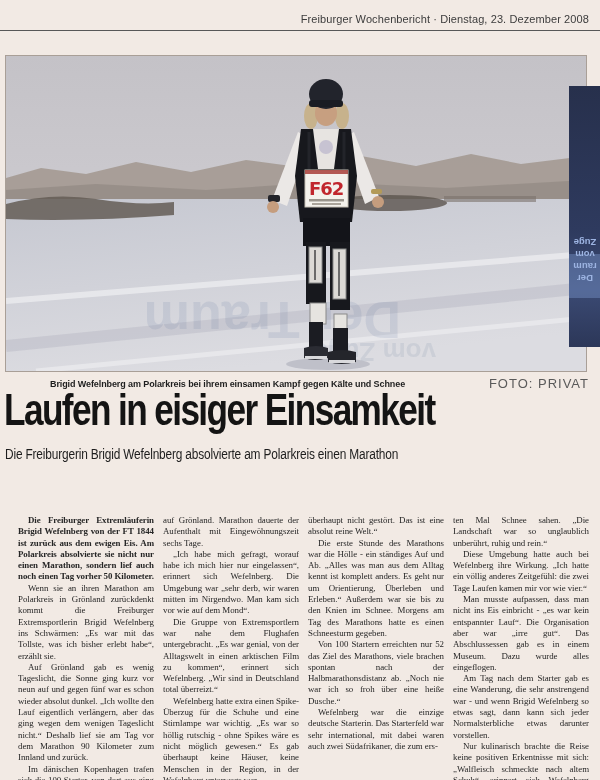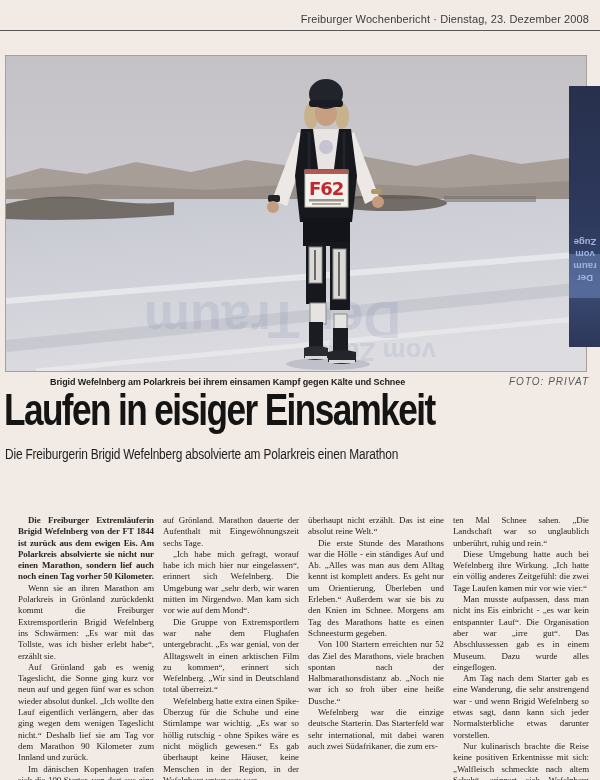--- a/index.html
+++ b/index.html
@@ -35,21 +35,21 @@
   .bleed-text{
     position:absolute;left:-4px;top:150px;width:40px;
     transform:rotate(180deg);
     color:#9db4e2;font-weight:bold;font-size:9.5px;line-height:12px;text-align:center;
   }
   .caption-row{
     position:absolute;top:376px;left:6px;right:11px;
     display:flex;justify-content:space-between;align-items:center;margin-left:44px;
   }
   .caption{font-size:9px;font-weight:bold;color:#1e1e1e;letter-spacing:-.1px;}
-  .credit{font-size:10px;color:#5a5a5a;letter-spacing:1px;font-style:italic;}
+  .credit{font-size:13px;color:#5a5a5a;letter-spacing:1px;}
   .headline{
     position:absolute;top:387px;left:4px;white-space:nowrap;
     font-size:44px;font-weight:bold;color:#141414;letter-spacing:-2px;
     transform:scaleX(.8);transform-origin:left top;line-height:1.05;
   }
   .subheadline{
     position:absolute;top:446px;left:5px;white-space:nowrap;
     font-size:14px;color:#1d1d1d;letter-spacing:-.2px;
     transform:scaleX(.85);transform-origin:left top;
   }
@@ -187,21 +187,21 @@
     <p>Im dänischen Kopenhagen trafen sich die 100 Starter, von dort aus ging es weiter nach Kangerlussuaq</p>
   </div>
   <div class="col">
     <p class="cont">auf Grönland. Marathon dauerte der Aufenthalt mit Eingewöhnungszeit sechs Tage.</p>
     <p>„Ich habe mich gefragt, worauf habe ich mich hier nur eingelassen“, erinnert sich Wefelnberg. Die Umgebung war „sehr derb, wir waren mitten im Nirgendwo. Man kam sich vor wie auf dem Mond“.</p>
     <p>Die Gruppe von Extremsportlern war nahe dem Flughafen untergebracht. „Es war genial, von der Alltagswelt in einen arktischen Film zu kommen“, erinnert sich Wefelnberg. „Wir sind in Deutschland total überreizt.“</p>
     <p>Wefelnberg hatte extra einen Spike-Überzug für die Schuhe und eine Stirnlampe war wichtig. „Es war so höllig rutschig - ohne Spikes wäre es nicht möglich gewesen.“ Es gab überhaupt keine Häuser, keine Menschen in der Region, in der Wefelnberg unterwegs war.</p>
     <p>„Auf Grönland gibt es nur Schnee, Eis und Moschusochsen - man wird</p>
   </div>
   <div class="col">
-    <p class="cont">überhaupt nicht erzählt. Das ist eine absolut reine Welt.“</p>
+    <p class="cont">überhaupt nicht gestört. Das ist eine absolut reine Welt.“</p>
     <p>Die erste Stunde des Marathons war die Hölle - ein ständiges Auf und Ab. „Alles was man aus dem Alltag kennt ist komplett anders. Es geht nur um Orientierung, Überleben und Erleben.“ Außerdem war sie bis zu den Knien im Schnee. Morgens am Tag des Marathons hatte es einen Schneesturm gegeben.</p>
     <p>Von 100 Startern erreichten nur 52 das Ziel des Marathons, viele brachen spontan nach der Halbmarathonsdistanz ab. „Noch nie war ich so froh über eine heiße Dusche.“</p>
     <p>Wefelnberg war die einzige deutsche Starterin. Das Starterfeld war sehr international, mit dabei waren auch zwei Südafrikaner, die zum ers-</p>
   </div>
   <div class="col">
     <p class="cont">ten Mal Schnee sahen. „Die Landschaft war so unglaublich unberührt, ruhig und rein.“</p>
     <p>Diese Umgebung hatte auch bei Wefelnberg ihre Wirkung. „Ich hatte ein völlig anderes Zeitgefühl: die zwei Tage Laufen kamen mir vor wie vier.“</p>
     <p>Man musste aufpassen, dass man nicht ins Eis einbricht - „es war kein entspannter Lauf“. Die Organisation aber war „irre gut“. Das Abschlussessen gab es in einem Museum. Dazu wurde alles eingeflogen.</p>
     <p>Am Tag nach dem Starter gab es eine Wanderung, die sehr anstrengend war - und wenn Brigid Wefelnberg so etwas sagt, dann kann sich jeder Normalsterbliche etwas darunter vorstellen.</p>
     <p>Nur kulinarisch brachte die Reise keine positiven Erkentnisse mit sich: „Walfleisch schmeckte nach altem Schuh“, erinnert sich Wefelnberg lachend.</p>

